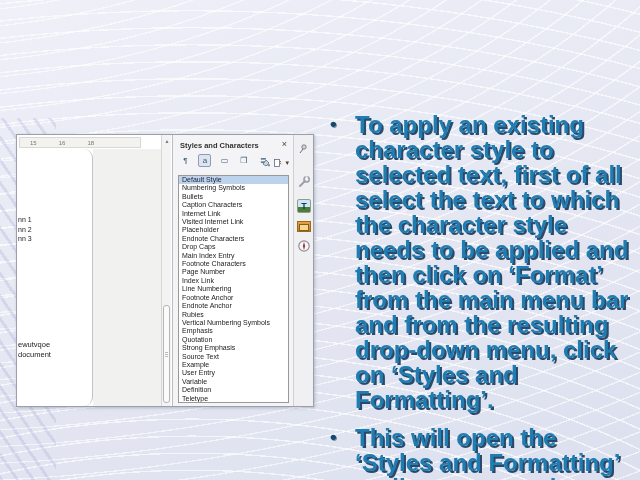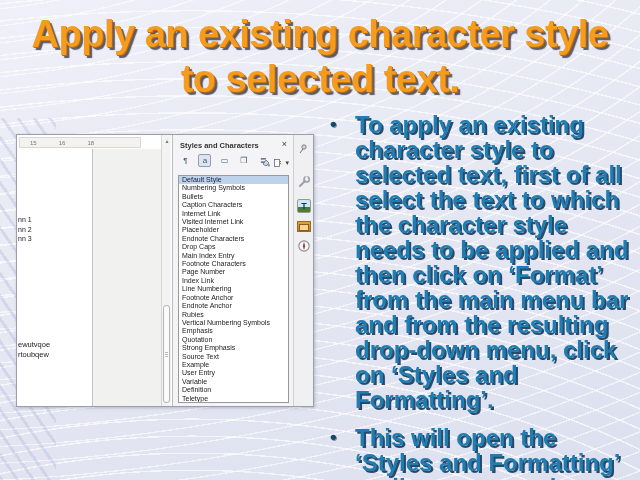--- a/index.html
+++ b/index.html
@@ -41,20 +41,21 @@
   .ruler{
     position:absolute;left:2px;top:2px;width:122px;height:11px;
     background:#f3f2ee;border:1px solid #d9d8d4;box-sizing:border-box;
     display:flex;align-items:center;gap:22px;padding-left:10px;
     font-size:6px;color:#777;overflow:hidden;
   }
   .ruler-num{display:inline-block;}
   .doc-page{
     position:absolute;left:0;top:14px;width:75px;height:257px;background:#fff;
     border-right:1px solid #c4c4c4;
+    border-radius:9px;
   }
   .workspace{position:absolute;left:76px;top:14px;width:68px;height:257px;background:#f1f1f0;}
   .doc-lines{position:absolute;left:1px;font-size:7px;line-height:9.5px;color:#222;white-space:pre;}
   .doc-lines.top{top:66px;}
   .doc-lines.mid{top:191px;font-size:7.5px;line-height:9.5px;}
   .vscroll{
     position:absolute;left:144px;top:0;width:10px;height:271px;background:#f3f3f4;
     border-left:1px solid #d6d6d6;box-sizing:border-box;
   }
   .vs-up{position:absolute;top:3px;left:0;width:10px;text-align:center;font-size:5px;color:#777;}
@@ -107,33 +108,32 @@
     background:linear-gradient(#e8a23c,#c97f1e);
   }
   .tab-gallery::after{content:"";display:block;margin:2px auto 0;width:8px;height:5px;background:#f6d793;border:1px solid #8a5c16;}
 </style>
 </head>
 <body>
 
 <div class="slide">
   <div class="left-stripes"></div>
 
-  <h1 class="title">Apply an existing character style to selected text.</h1>
 
   <div class="screenshot">
 
     <div class="ruler">
         <div class="ruler-num">15</div>
         <div class="ruler-num">16</div>
         <div class="ruler-num">18</div>
       </div>
 
     <div class="doc-page">
       <div class="doc-lines top"><div class="doc-line">nn 1</div><div class="doc-line">nn 2</div><div class="doc-line">nn 3</div></div>
-      <div class="doc-lines mid"><div class="doc-line">ewutvqoe</div><div class="doc-line">rtoubqew</div></div>
+      <div class="doc-lines mid"><div class="doc-line">ewutvqoe</div><div class="doc-line">document</div></div>
     </div>
     <div class="workspace"></div>
 
     <div class="vscroll">
       <div class="vs-up">▲</div>
       <div class="vs-thumb"></div>
     </div>
 
     <div class="panel">
       <span class="panel-title">Styles and Characters</span>

